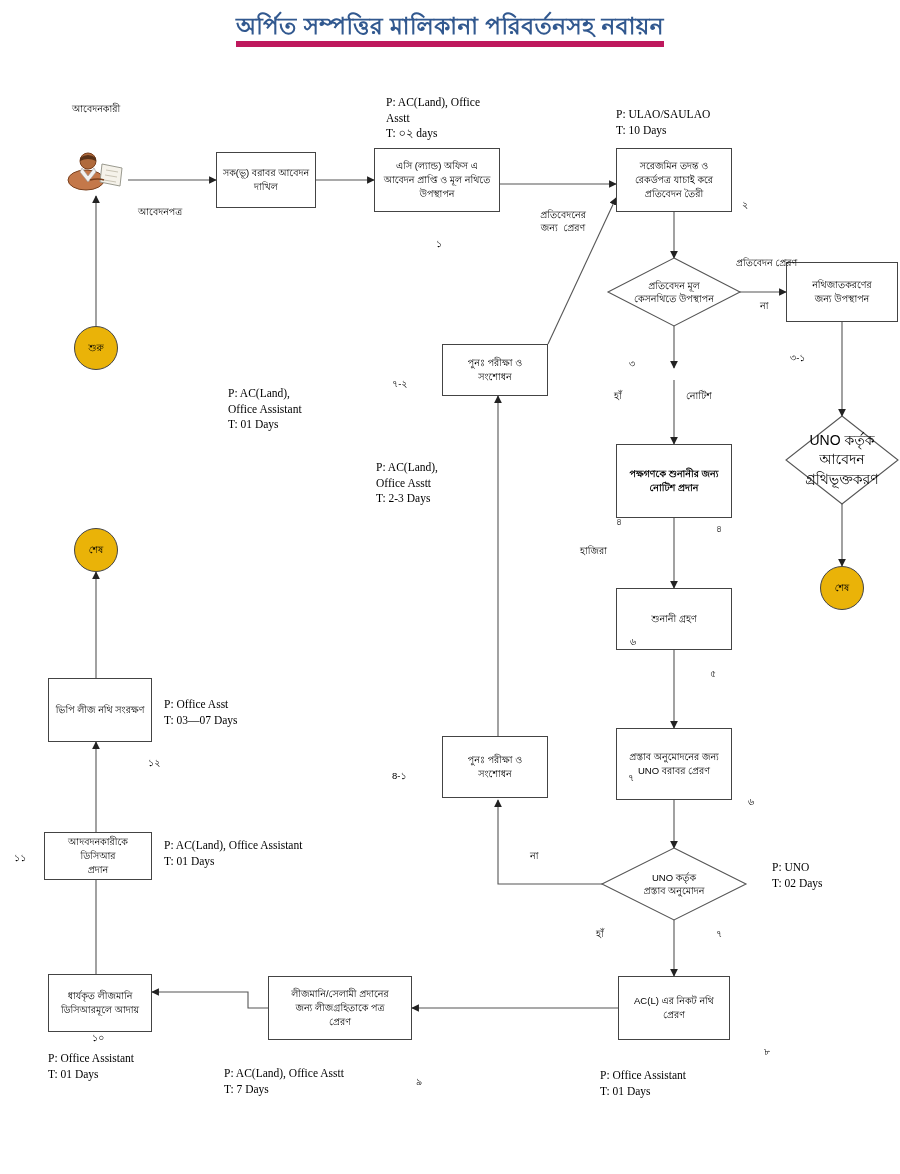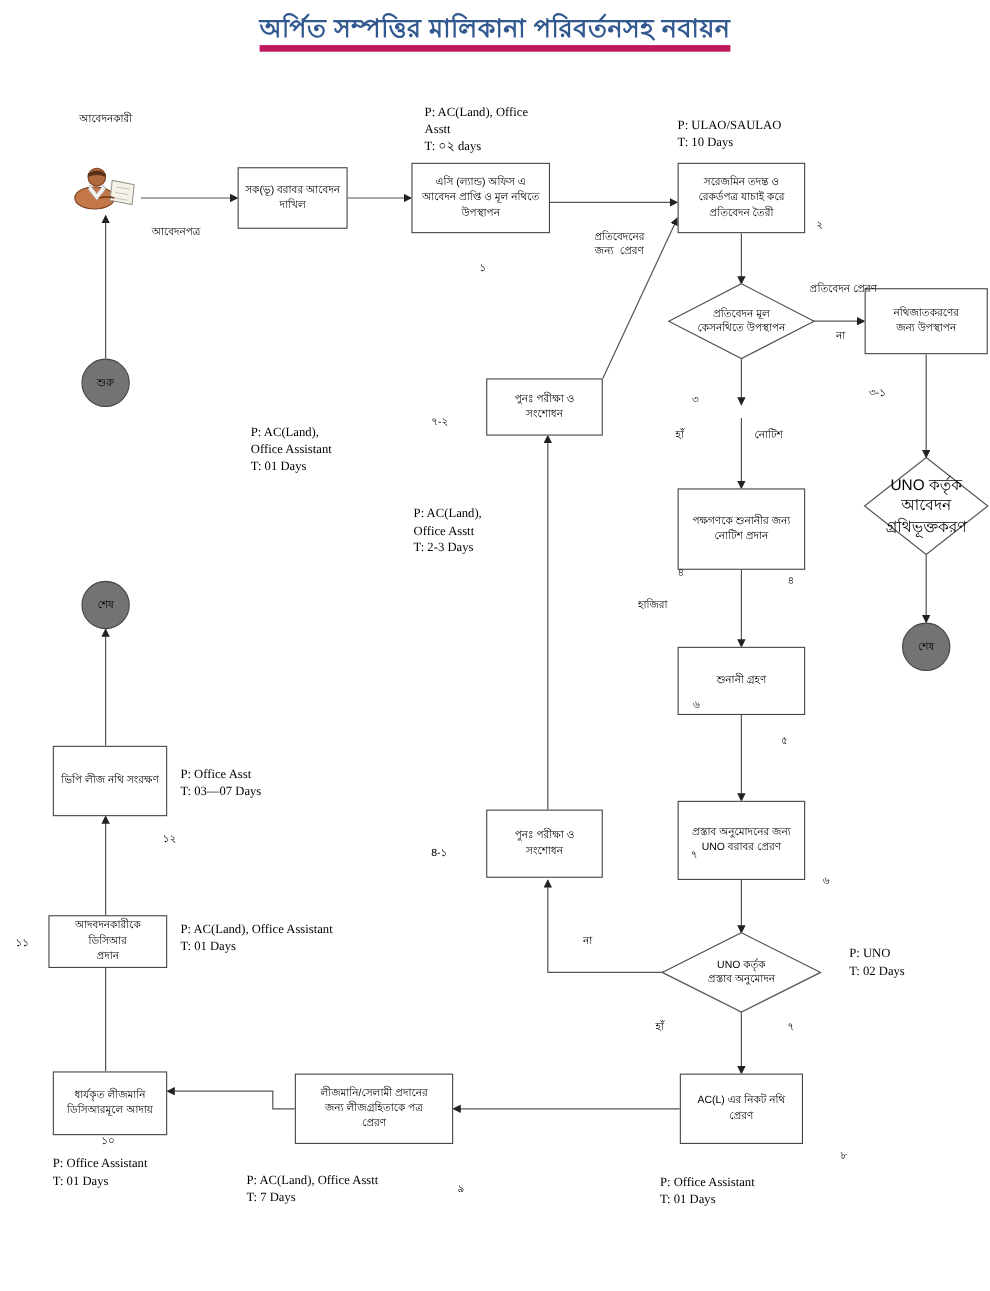--- a/index.html
+++ b/index.html
@@ -18,21 +18,21 @@
 
   
   .node{position:absolute;box-sizing:border-box;}
   .box{
     border:1px solid #444;background:#fff;
     display:flex;align-items:center;justify-content:center;text-align:center;
     font-family:"Liberation Sans", sans-serif;
     font-size:9.5px;line-height:1.45;color:#000;padding:3px 5px;
   }
   .circle{
-    border:1px solid #444;border-radius:50%;background:#737373;
+    border:1px solid #444;border-radius:50%;background:#eab308;
     display:flex;align-items:center;justify-content:center;text-align:center;
     font-family:"Liberation Sans", sans-serif;font-size:9.5px;color:#000;
   }
   .diamond{
     display:flex;align-items:center;justify-content:center;text-align:center;
     font-family:"Liberation Sans", sans-serif;font-size:9.5px;line-height:1.4;
     color:#000;
   }
   .diamond .dtext{position:relative;z-index:2;padding:0 6px;}
 
@@ -134,21 +134,21 @@
 আবেদন প্রাপ্তি ও মূল নথিতে
 উপস্থাপন</div>
 
 <div class="node box" style="left: 616px; top: 148px; width: 116px; height: 64px; white-space: pre-line;">সরেজমিন তদন্ত ও
 রেকর্ডপত্র যাচাই করে
 প্রতিবেদন তৈরী</div>
 
 <div class="node box" style="left: 786px; top: 262px; width: 112px; height: 60px; white-space: pre-line;">নথিজাতকরণের
 জন্য উপস্থাপন</div>
 
-<div class="node box" style="left: 616px; top: 444px; width: 116px; height: 74px; white-space: pre-line;">পক্ষগণকে শুনানীর জন্য
+<div class="node box" style="left: 616px; top: 444px; width: 116px; height: 74px; white-space: pre-line; font-weight: bold;">পক্ষগণকে শুনানীর জন্য
 নোটিশ প্রদান</div>
 
 <div class="node box" style="left:616px;top:588px;width:116px;height:62px;">শুনানী গ্রহণ</div>
 
 <div class="node box" style="left: 616px; top: 728px; width: 116px; height: 72px; white-space: pre-line;">প্রস্তাব অনুমোদনের জন্য
 UNO বরাবর প্রেরণ</div>
 
 <div class="node box" style="left: 618px; top: 976px; width: 112px; height: 64px; white-space: pre-line;">AC(L) এর নিকট নথি
 প্রেরণ</div>
 

